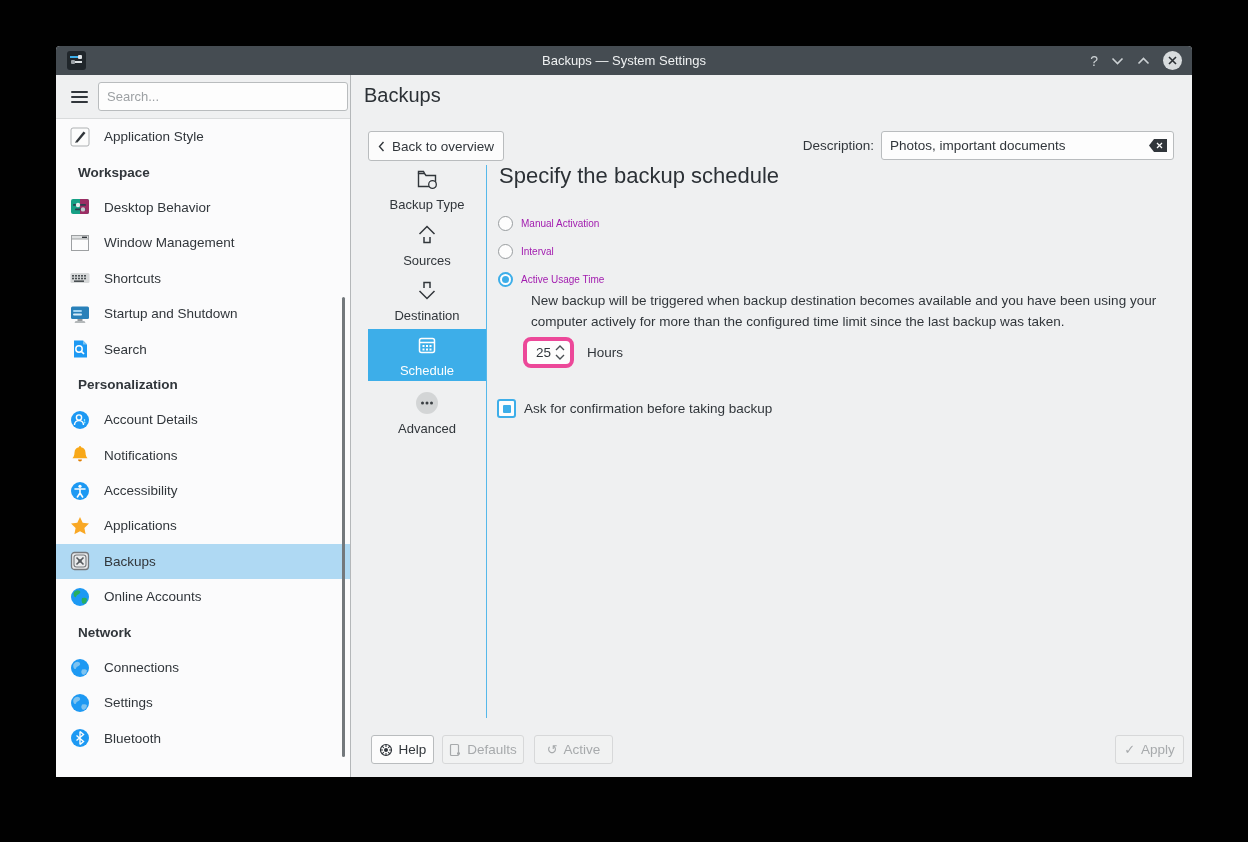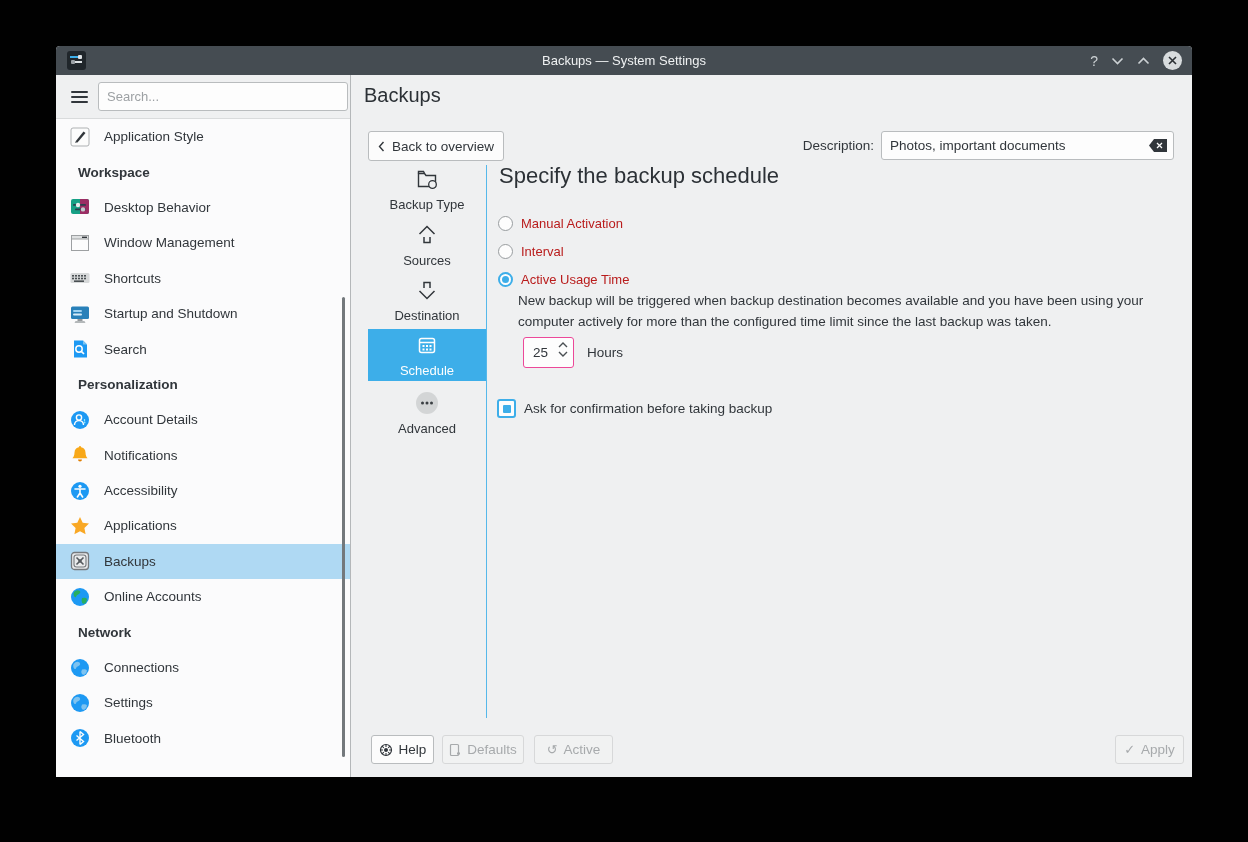--- a/index.html
+++ b/index.html
@@ -57,24 +57,24 @@
   .nav-tab .nt-label { font-size:13px; color:#31363b; }
   .nav-tab.selected { background:#3daee9; }
   .nav-tab.selected .nt-label { color:#fdfefe; }
   .vline { position:absolute; left:135px; top:90px; width:1px; height:553px; background:#55b8ea; }
 
   .content-heading { position:absolute; left:148px; top:88px; font-size:22px; color:#2c3136; }
   .radio-row { position:absolute; left:147px; display:flex; align-items:center; height:18px; }
   .radio { width:15px; height:15px; border-radius:50%; background:#fdfdfd; border:1px solid #989c9f; }
   .radio.checked { border:2px solid #3daee9; display:flex; align-items:center; justify-content:center; }
   .radio.checked i { display:block; width:7px; height:7px; border-radius:50%; background:#3daee9; }
-  .radio-label { margin-left:8px; font-size:13px; color:#b91c1c; }
-  .note { position:absolute; left:167px; top:216px; width:658px; font-size:13.5px; line-height:20.5px; color:#31363b; }
+  .radio-label { margin-left:8px; font-size:10px; color:#a21caf; }
+  .note { position:absolute; left:180px; top:216px; width:658px; font-size:13.5px; line-height:20.5px; color:#31363b; }
   .hours-row { position:absolute; left:172px; top:262px; height:31px; display:flex; align-items:center; }
-  .spinbox { position:relative; width:51px; height:31px; background:#fdfdfd; border:1px solid #ec4899; border-radius:3px; display:flex; align-items:center; }
+  .spinbox { position:relative; width:51px; height:31px; background:#fdfdfd; border:4px solid #ec4899; border-radius:8px; display:flex; align-items:center; }
   .spin-value { margin-left:9px; font-size:13.5px; color:#31363b; }
   .spin-arrows { position:absolute; right:5px; top:4px; display:flex; flex-direction:column; gap:3px; }
   .hours-label { margin-left:13px; font-size:13.5px; color:#31363b; }
   .check-row { position:absolute; left:146px; top:324px; display:flex; align-items:center; height:19px; }
   .checkbox { width:19px; height:19px; border:2px solid #3daee9; border-radius:3px; background:#fdfdfd; display:flex; align-items:center; justify-content:center; }
   .checkbox i { display:block; width:8px; height:8px; background:#3daee9; border-radius:1px; }
   .check-label { margin-left:8px; font-size:13.5px; color:#31363b; }
 
   .btn { position:absolute; top:660px; height:29px; border-radius:3px; display:flex; align-items:center; justify-content:center; gap:6px; font-size:13.5px; }
   .btn.enabled { background:#fcfcfc; border:1px solid #b9bcbe; color:#31363b; }

